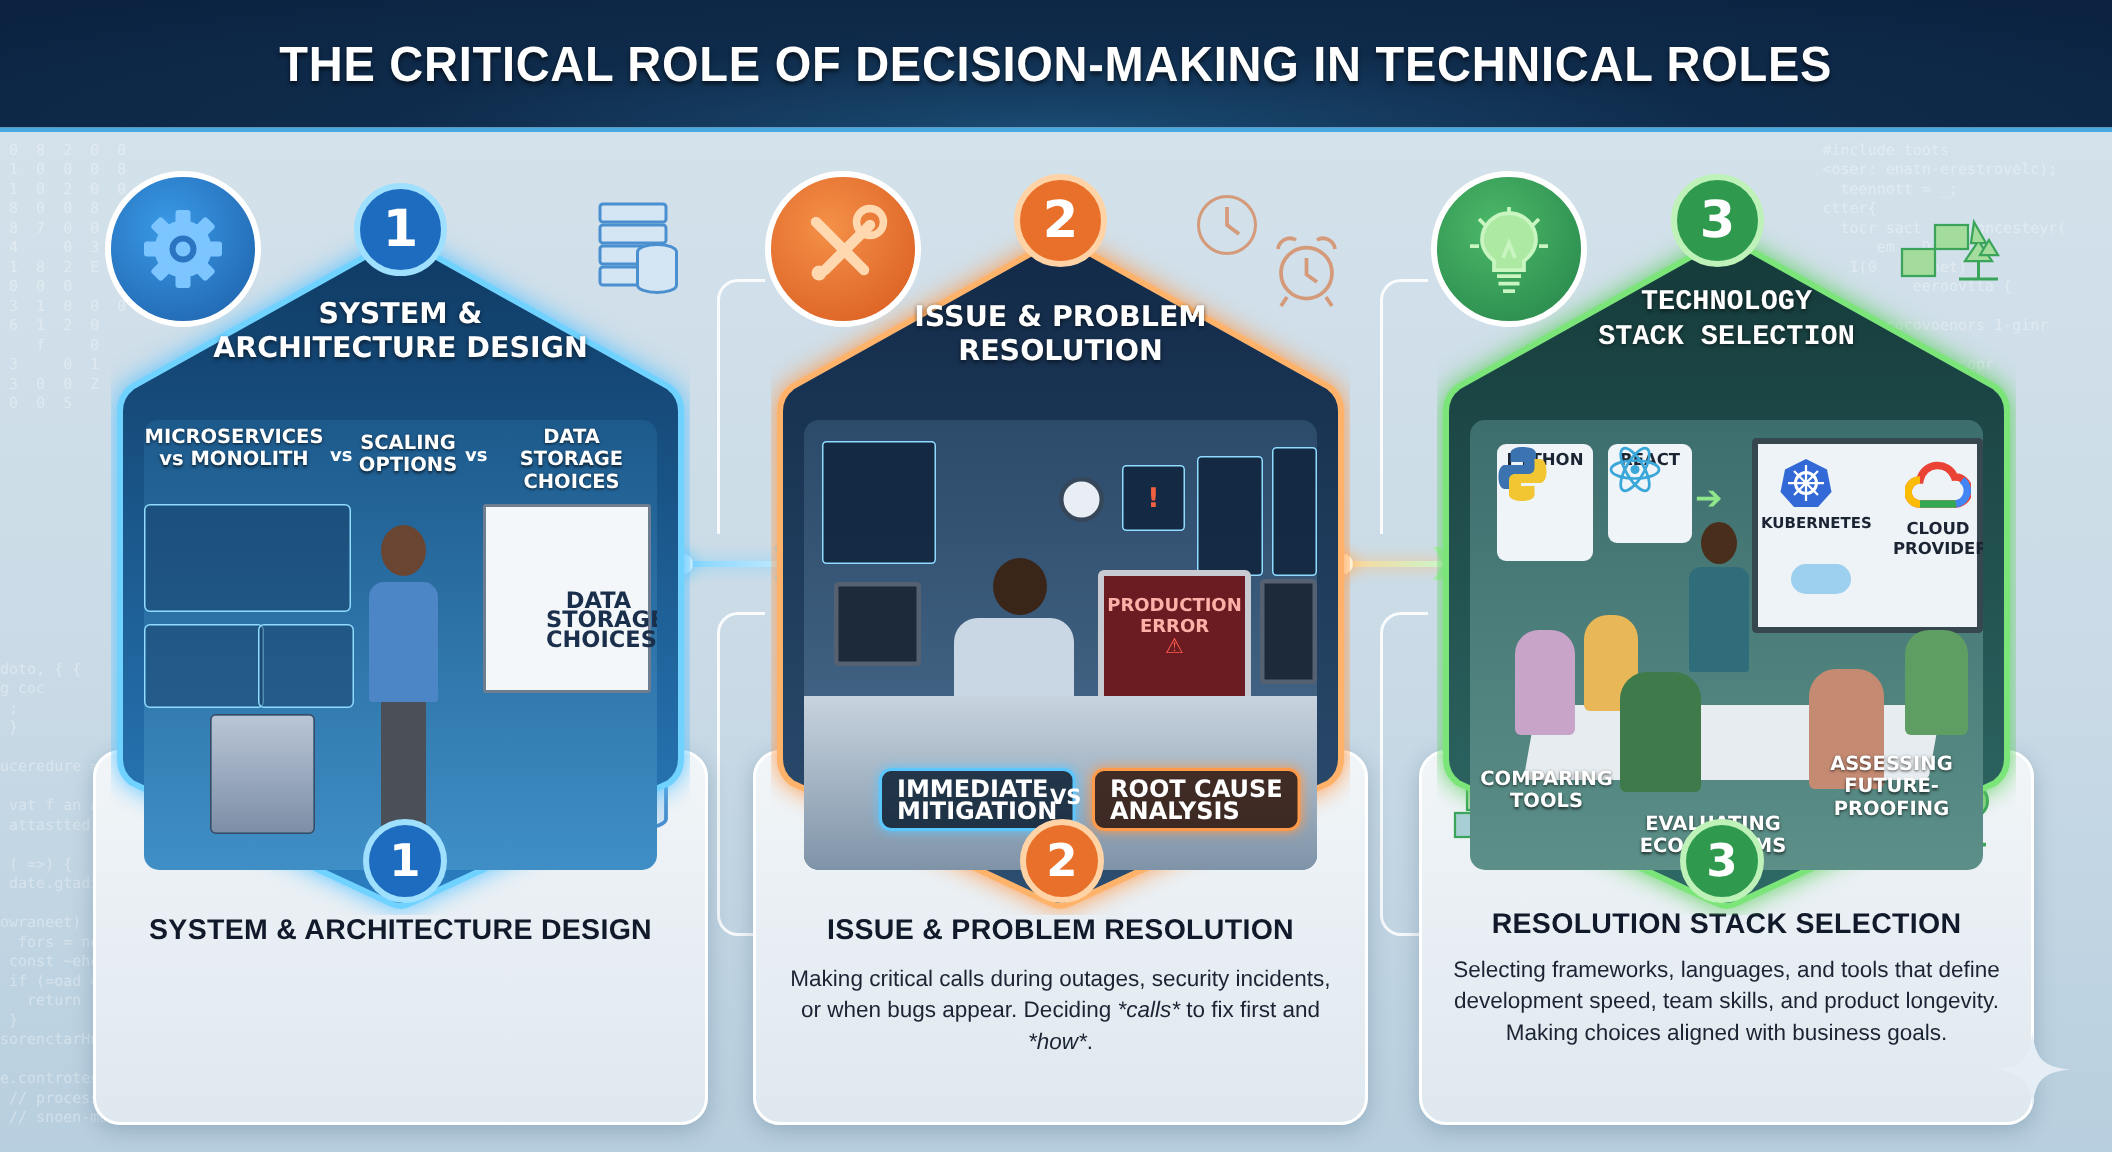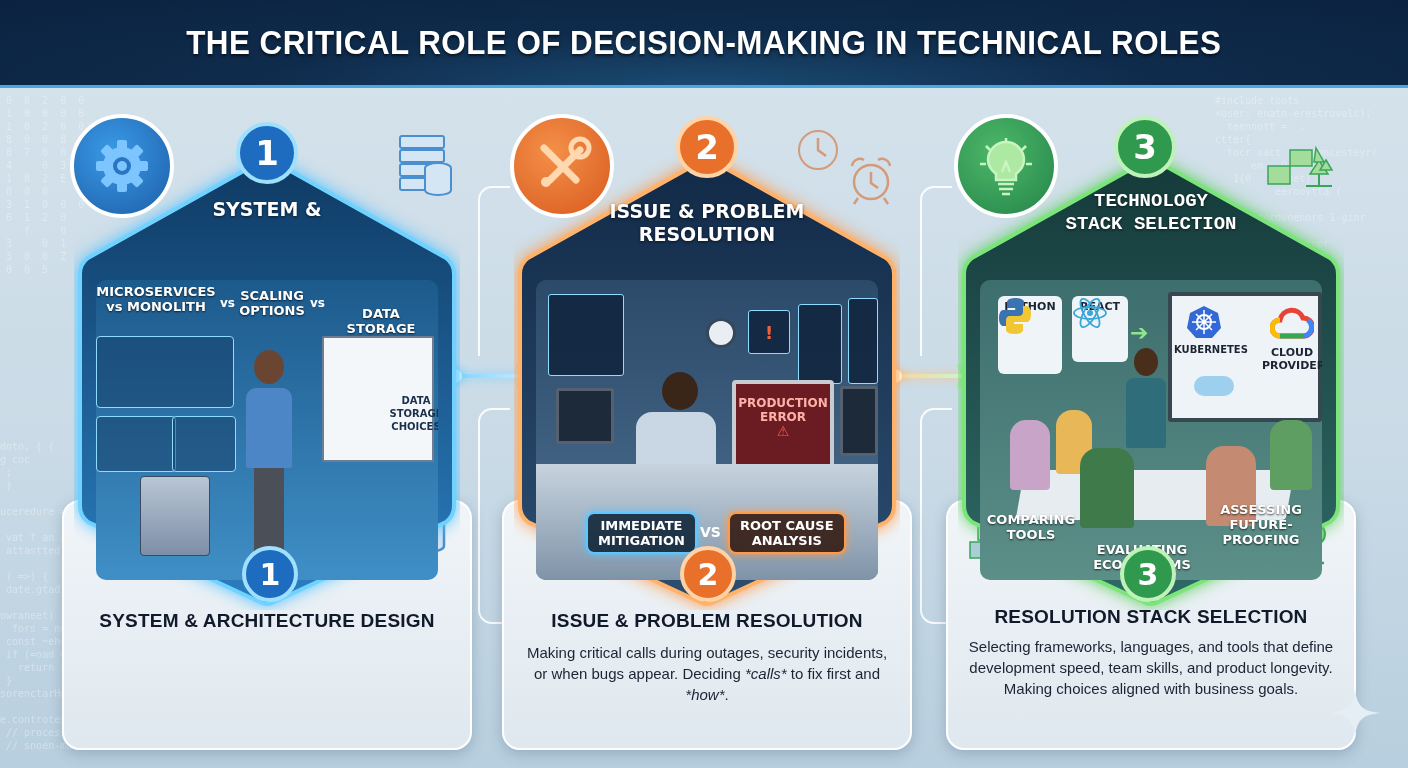--- a/index.html
+++ b/index.html
@@ -13,21 +13,21 @@
   .hex{position:absolute;left:12px;top:40px;width:386px;height:470px}
   .hex svg{position:absolute;left:0;top:0}
   .hex-title{position:absolute;left:0;width:100%;text-align:center;color:#fff;font-weight:700;font-size:19px;line-height:23px;text-shadow:0 1px 3px rgba(0,0,0,.6);top:52px}
   .badge{position:absolute;width:62px;height:62px;border-radius:50%;color:#fff;font-weight:700;font-size:34px;display:flex;align-items:center;justify-content:center;border:4px solid #fff}
   .bigicon{position:absolute;left:8px;top:14px;width:104px;height:104px;border-radius:50%;border:4px solid #fff;display:flex;align-items:center;justify-content:center}
   .scene{position:absolute;left:22px;top:140px;width:342px;height:300px;border-radius:10px;overflow:hidden}
   .card-title{position:absolute;left:0;width:100%;text-align:center;top:108px;font-weight:700;font-size:19px;color:#111a2a;font-family:"Liberation Sans",sans-serif;letter-spacing:.2px}
   .card-desc{position:absolute;left:18px;right:18px;top:140px;text-align:center;font-size:15px;line-height:21px;color:#1b2433;font-family:"Liberation Sans",sans-serif}
   .lbl{position:absolute;color:#fff;font-weight:700;font-size:13px;line-height:15px;text-align:center;text-shadow:0 1px 2px rgba(0,0,0,.7)}
   .vs{position:absolute;color:#fff;font-weight:700;font-size:12px}
-  .pill{position:absolute;padding:4px 10px;border-radius:8px;color:#fff;font-weight:700;font-size:13px;line-height:15px;text-align:center;background:rgba(10,30,50,.85)}
+  .pill{position:absolute;padding:4px 10px;border-radius:8px;color:#fff;font-weight:700;font-size:16px;line-height:15px;background:rgba(10,30,50,.85)}
   .logo-card{position:absolute;background:#eef4f8;border-radius:6px;text-align:center;font-weight:700;font-size:11px;color:#1b2433;padding-top:4px}
   .connector{position:absolute;border:2px solid #fff;opacity:.9}
   .arrow{position:absolute;height:4px;border-radius:2px}
   .small-ic{position:absolute}
 </style>
 </head>
 <body>
 
 <div class="header">
   <h1>THE CRITICAL ROLE OF DECISION-MAKING IN TECHNICAL ROLES</h1>
@@ -140,50 +140,51 @@
       <defs>
           <linearGradient id="g1" x1="0" y1="0" x2="0" y2="1">
             <stop offset="0" stop-color="#0f3a63"></stop>
             <stop offset="1" stop-color="#2a7ec0"></stop>
           </linearGradient>
         </defs>
       <path d="M193 18 L372 118 Q380 124 380 134 L380 366 Q380 376 372 382 L200 462 Q193 466 186 462 L14 382 Q6 376 6 366 L6 134 Q6 124 14 118 Z" fill="url(#g1)" stroke="#6fd2ff" stroke-width="4" style="filter:drop-shadow(0 0 8px #56c2ff)"></path>
     </svg>
     <div class="hex-title" style="top:58px;">
       <div>SYSTEM &amp;</div>
+      <div>ARCHITECTURE DESIGN</div>
     </div>
     <div class="scene" style="background:linear-gradient(180deg,#1d5a8c,#3f8fc6);padding-left:36px;">
       <div class="lbl" style="left:0;top:4px;width:120px;">
           <div>MICROSERVICES</div>
           <div>vs MONOLITH</div>
         </div>
       <div class="vs" style="left:124px;top:16px;">vs</div>
       <div class="lbl" style="left:140px;top:8px;width:72px;">
           <div>SCALING</div>
           <div>OPTIONS</div>
         </div>
       <div class="vs" style="left:214px;top:16px;">vs</div>
-      <div class="lbl" style="left:232px;top:4px;width:106px;margin-top:22px;">
+      <div class="lbl" style="left:232px;top:4px;width:106px;">
           <div>DATA STORAGE</div>
           <div>CHOICES</div>
         </div>
 
       <div style="position:absolute;left:0;top:56px;width:138px;height:72px;border:1.5px solid #8fdcff;border-radius:4px;background:rgba(20,60,100,.5);"></div>
       <div style="position:absolute;left:0;top:136px;width:80px;height:56px;border:1.5px solid #8fdcff;border-radius:4px;background:rgba(20,60,100,.5);"></div>
       <div style="position:absolute;left:76px;top:136px;width:64px;height:56px;border:1.5px solid #8fdcff;border-radius:4px;background:rgba(20,60,100,.5);"></div>
       <div style="position:absolute;left:44px;top:196px;width:70px;height:80px;background:linear-gradient(180deg,#b9c6d6,#7d8ea6);border-radius:4px;border:1px solid #3a4a60;"></div>
 
       <div style="position:absolute;left:150px;top:70px;width:46px;height:220px;">
         <div style="width:30px;height:34px;border-radius:50%;background:#6a4632;margin:0 auto;"></div>
         <div style="width:46px;height:80px;background:#4d86c6;border-radius:10px 10px 2px 2px;margin-top:4px;"></div>
         <div style="width:30px;height:96px;background:#4a4f58;margin:0 auto;"></div>
       </div>
 
       <div style="position:absolute;left:226px;top:56px;width:112px;height:126px;background:#f4f7fa;border:2px solid #6e7d90;border-radius:2px;">
-        <div class="lbl" style="left:57px;top:56px;width:70px;color:#1a2f4c;text-shadow:none;font-size:10px;line-height:13px;">
+        <div class="lbl" style="left:40px;top:56px;width:70px;color:#1a2f4c;text-shadow:none;font-size:15px;line-height:13px;">
           <div>DATA</div>
             <div>STORAGE</div>
             <div>CHOICES</div>
         </div>
       </div>
     </div>
   </div>
 
   <div class="bigicon" style="background:radial-gradient(circle at 40% 35%,#3a9ae6,#1d5ea8);">
     <svg width="60" height="60" viewBox="0 0 60 60">

